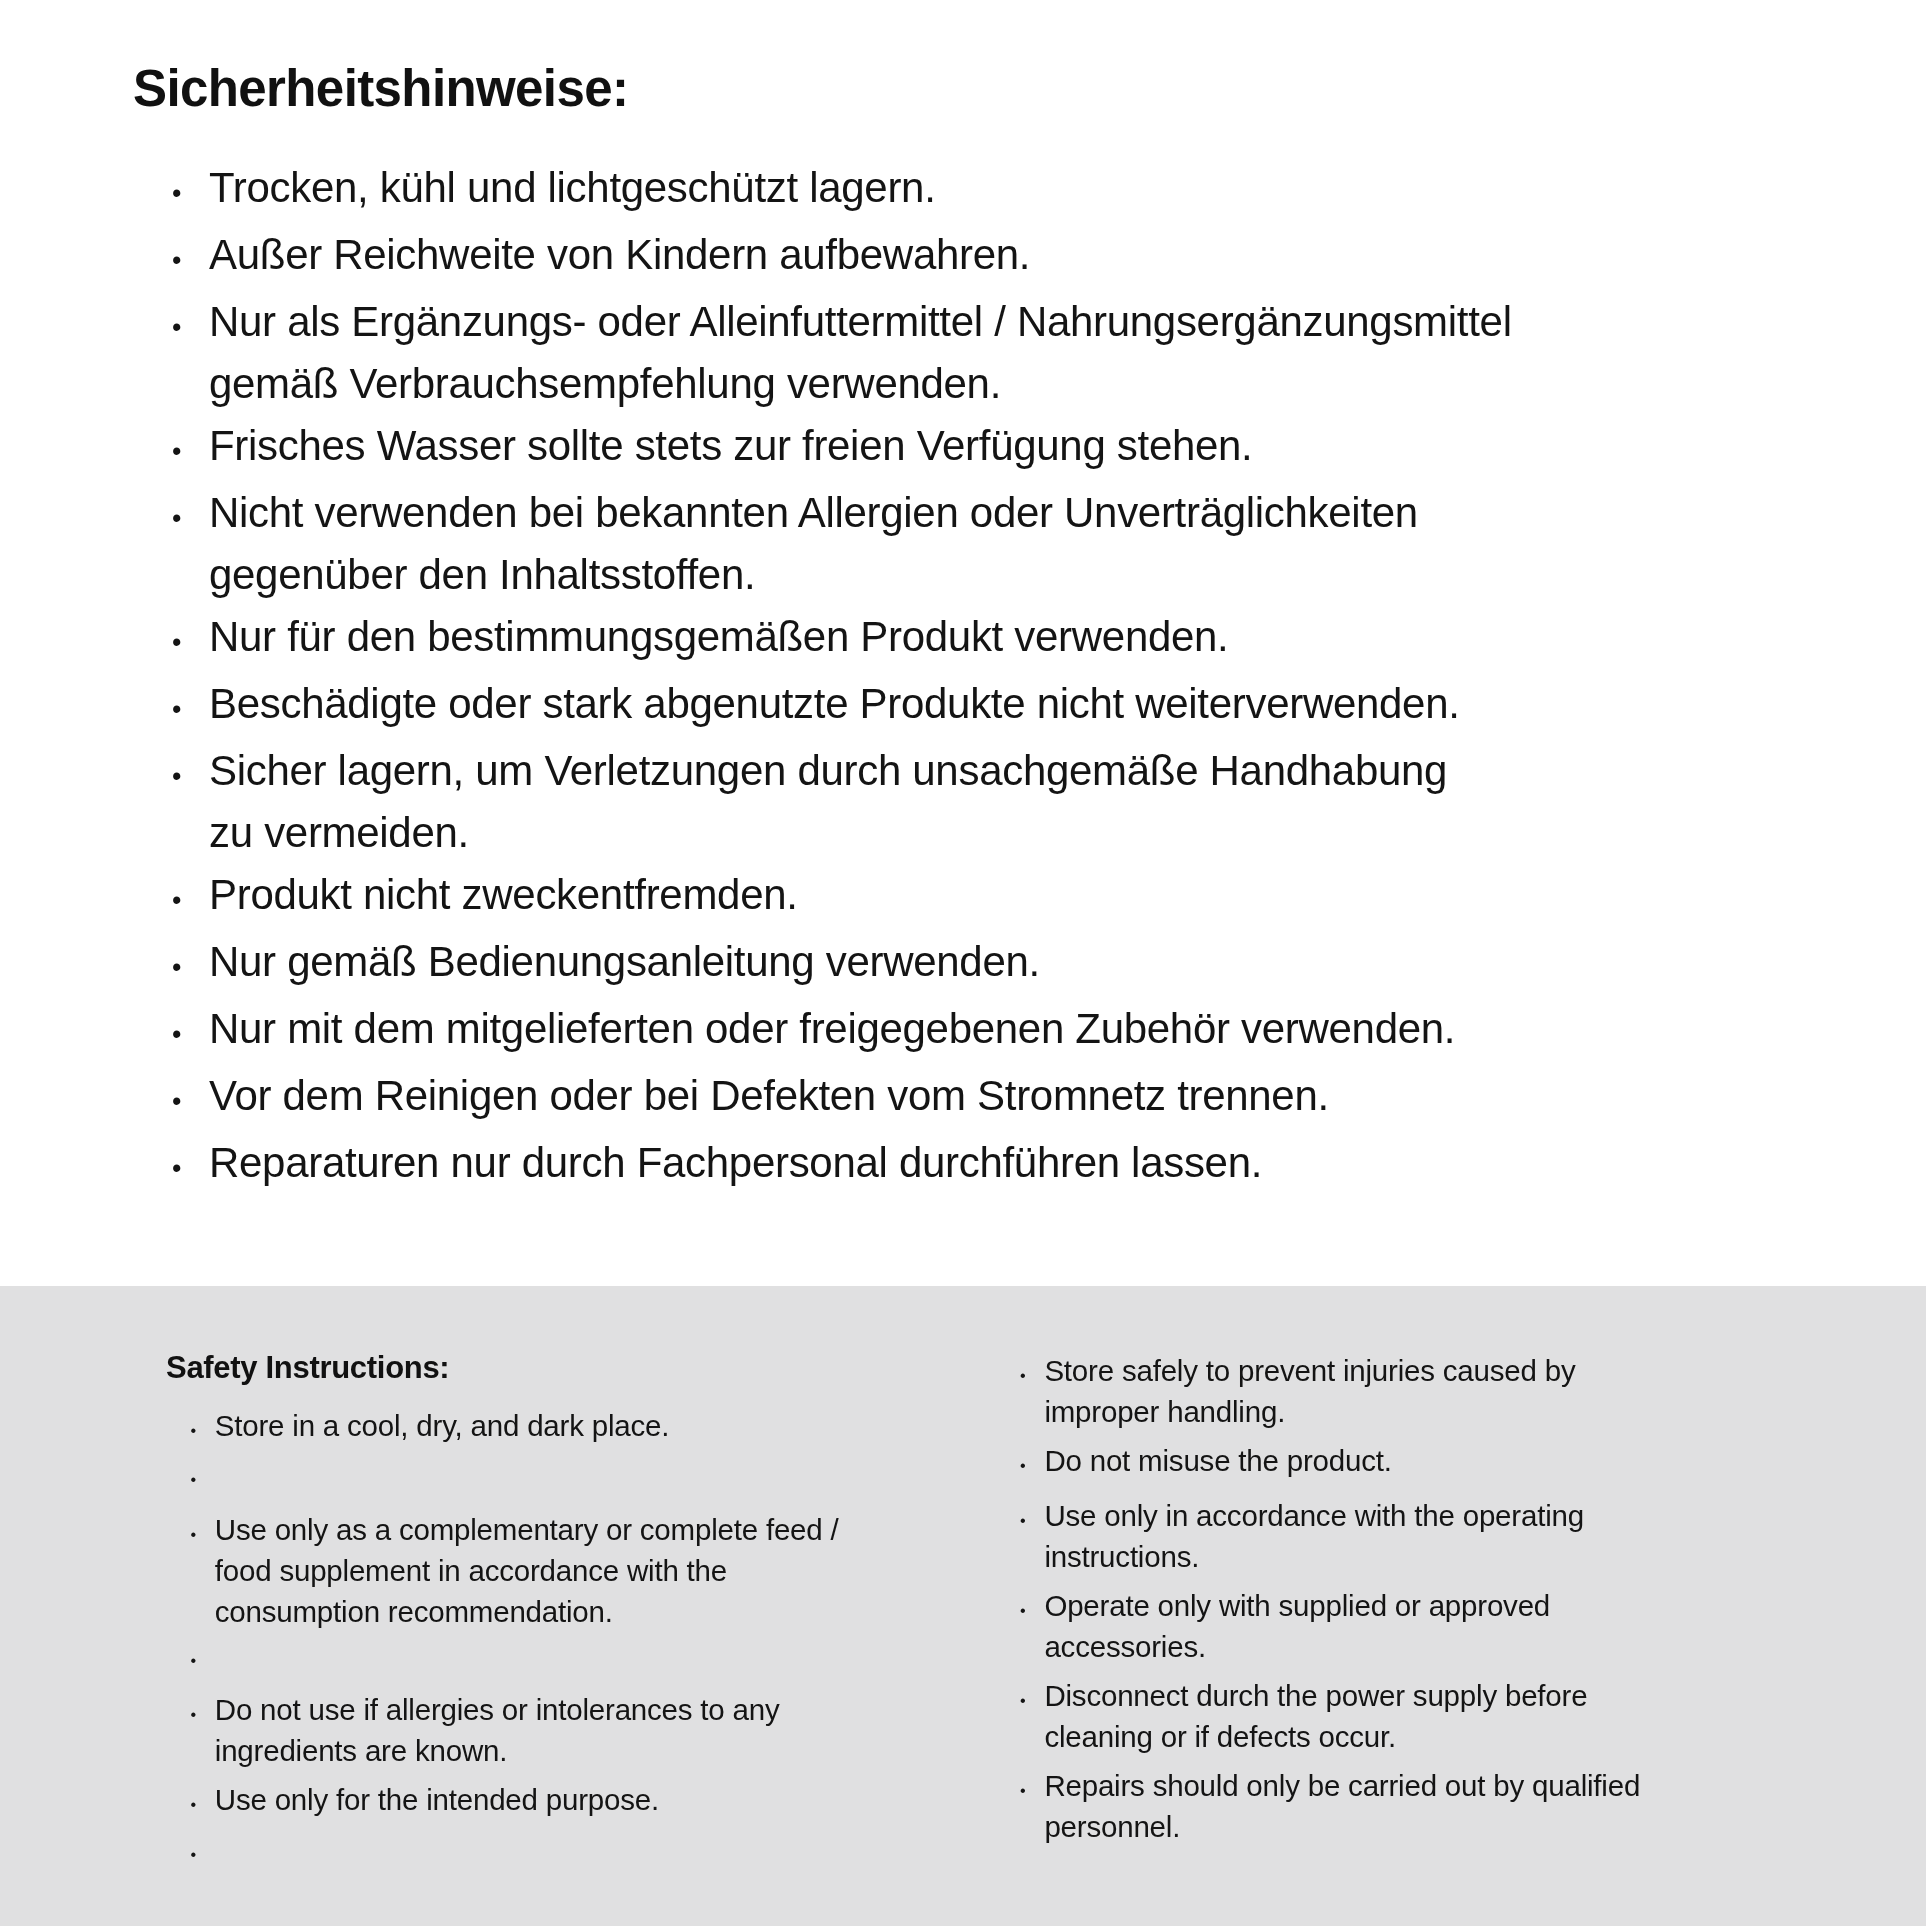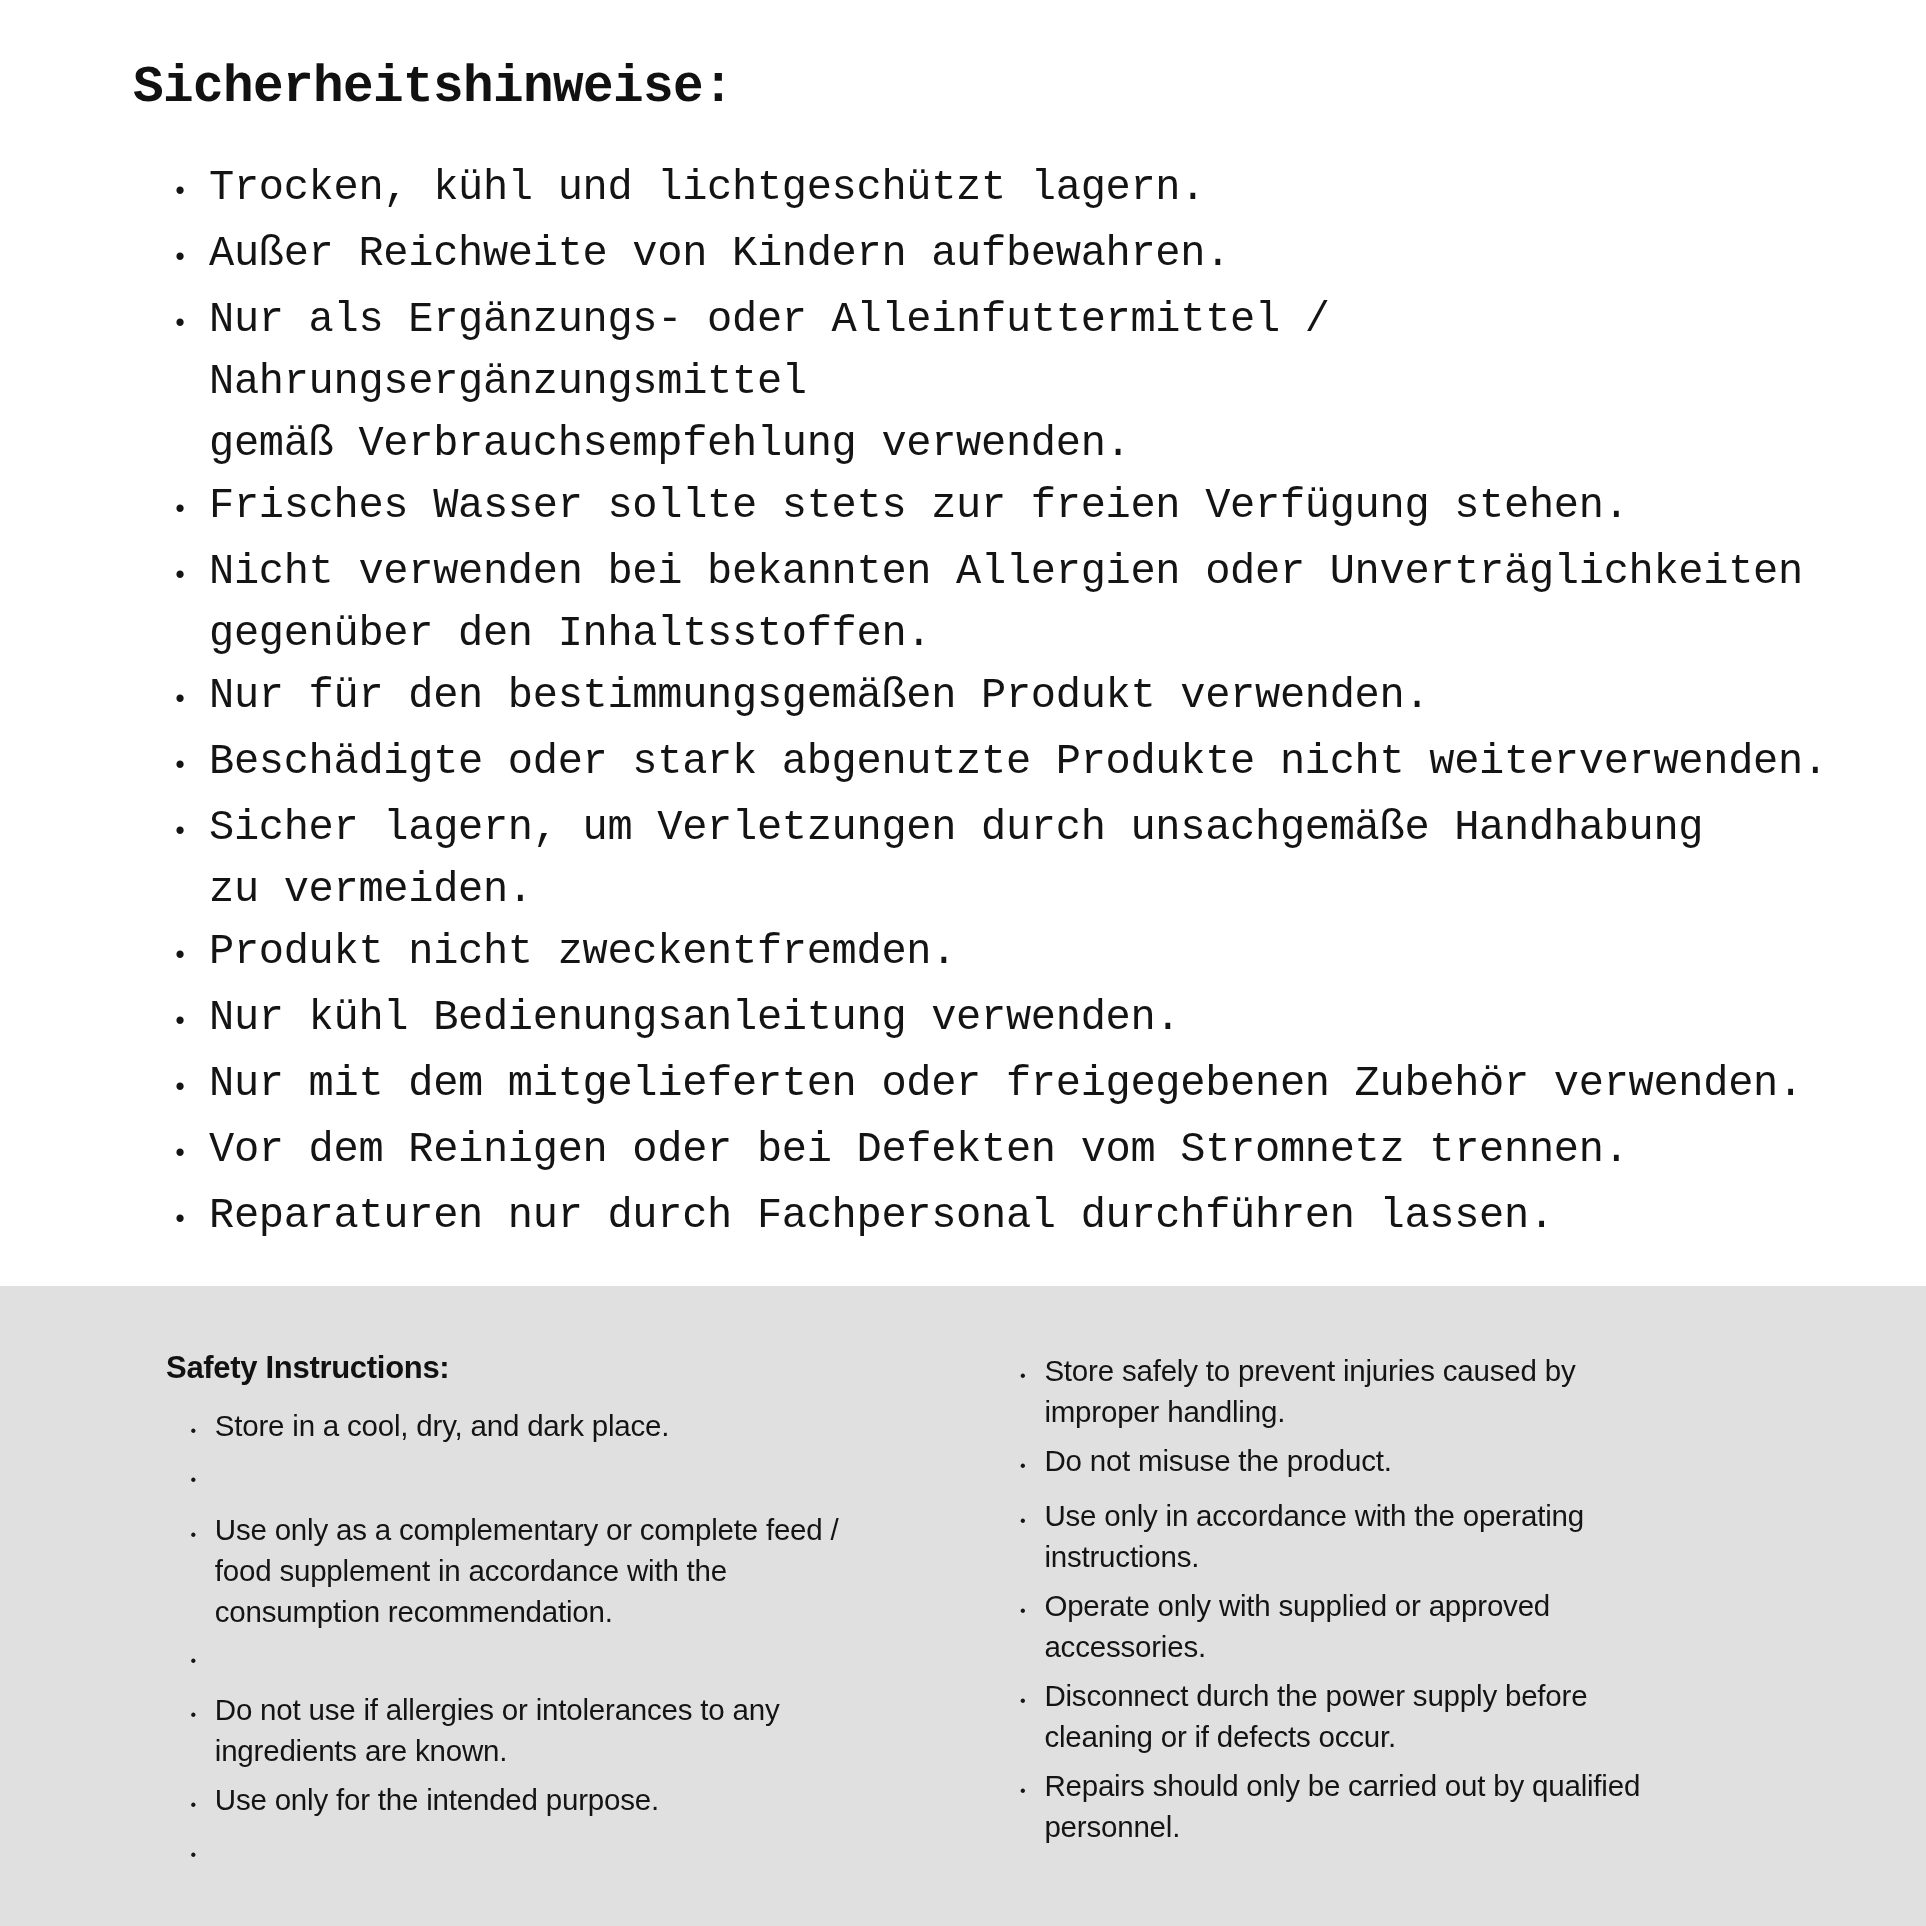--- a/index.html
+++ b/index.html
@@ -19,21 +19,20 @@
     background: #ffffff;
   }
 
   
   .de-section {
     position: absolute;
     top: 0;
     left: 0;
     width: 1926px;
     height: 1286px;
-    font-family: Liberation Mono, monospace;
   }
   .de-title {
     position: absolute;
     top: 59px;
     left: 133px;
     margin: 0;
     font-size: 51px;
     font-weight: 700;
     letter-spacing: -0.6px;
     color: #111111;
@@ -157,21 +156,21 @@
         <span class="bullet">•</span>
         <span class="item-text">Sicher lagern, um Verletzungen durch unsachgemäße Handhabung
 zu vermeiden.</span>
       </li>
       <li>
         <span class="bullet">•</span>
         <span class="item-text">Produkt nicht zweckentfremden.</span>
       </li>
       <li>
         <span class="bullet">•</span>
-        <span class="item-text">Nur kühl Bedienungsanleitung verwenden.</span>
+        <span class="item-text">Nur gemäß Bedienungsanleitung verwenden.</span>
       </li>
       <li>
         <span class="bullet">•</span>
         <span class="item-text">Nur mit dem mitgelieferten oder freigegebenen Zubehör verwenden.</span>
       </li>
       <li>
         <span class="bullet">•</span>
         <span class="item-text">Vor dem Reinigen oder bei Defekten vom Stromnetz trennen.</span>
       </li>
       <li>

